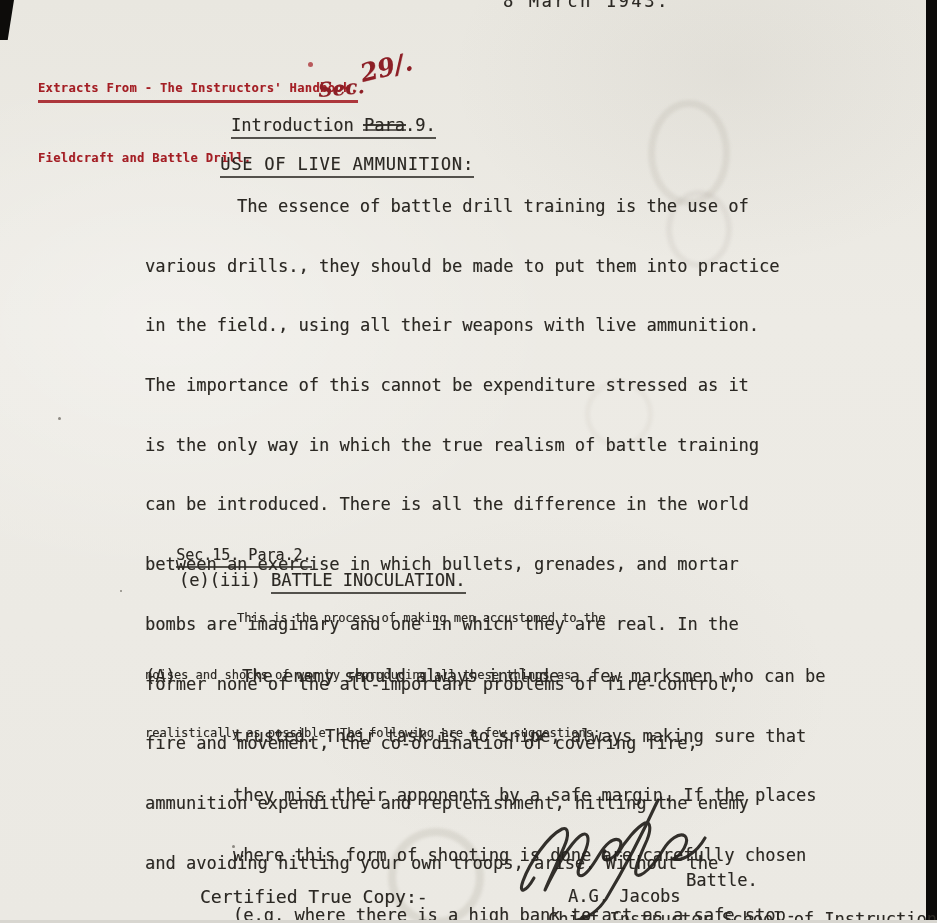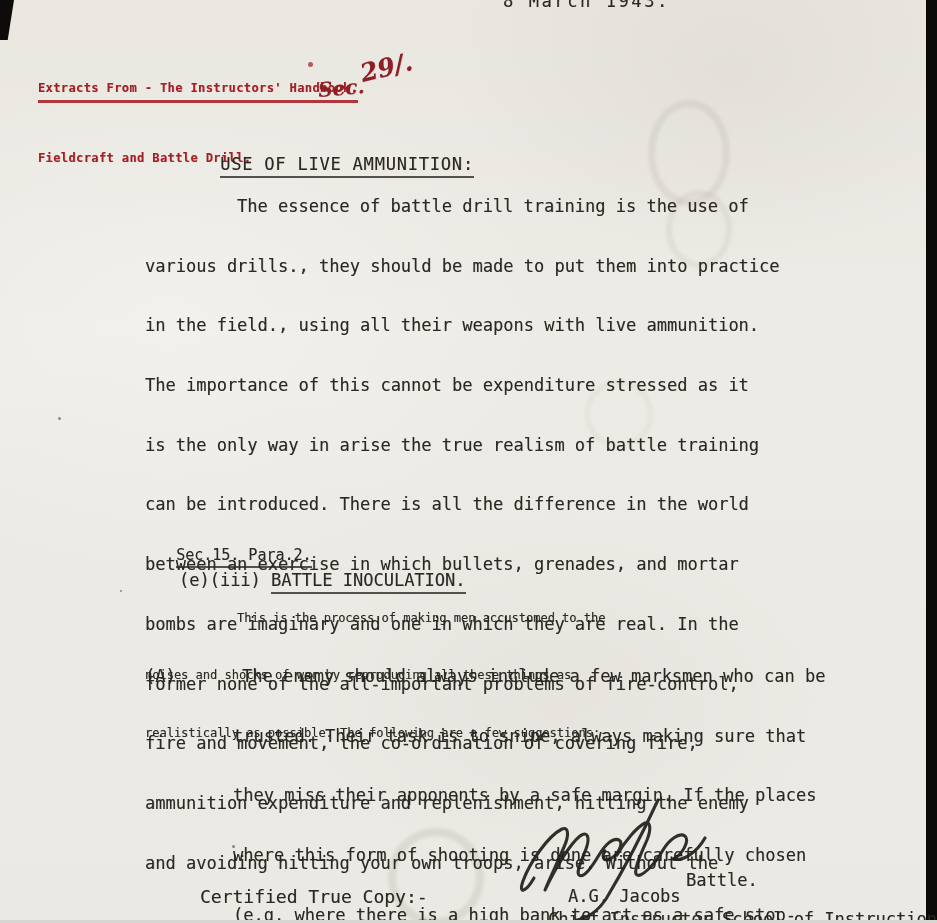--- a/index.html
+++ b/index.html
@@ -78,31 +78,34 @@
   <div class="abs tw ink date">8 March 1943.</div>
 
   <div class="abs tw red red-header">
     <div><span class="red-underline">Extracts From - The Instructors' Handbook.</span></div>
     <div>Fieldcraft and Battle Drill.</div>
   </div>
 
   <div class="hand hand-sec">Sec.</div>
   <div class="hand hand-num">29/.</div>
 
+  <div class="abs tw ink intro">
+    <span class="u-ink"><span>Introduction </span><span class="struck">Para</span><span>.9.</span></span>
+  </div>
 
   <div class="abs tw ink s1-head">
     <span class="u-ink">USE OF LIVE AMMUNITION:</span>
   </div>
 
   <div class="abs tw ink para1">
     <div class="fl">The essence of battle drill training is the use of</div>
     <div>various drills., they should be made to put them into practice</div>
     <div>in the field., using all their weapons with live ammunition.</div>
     <div>The importance of this cannot be expenditure stressed as it</div>
-    <div>is the only way in arise the true realism of battle training</div>
+    <div>is the only way in which the true realism of battle training</div>
     <div>can be introduced. There is all the difference in the world</div>
     <div>between an exercise in which bullets, grenades, and mortar</div>
     <div>bombs are imaginary and one in which they are real. In the</div>
     <div>former none of the all-important problems of fire-control,</div>
     <div>fire and movement, the co-ordination of covering fire,</div>
     <div>ammunition expenditure and replenishment, hitting the enemy</div>
     <div>and avoiding hitting your own troops, arise. Without the</div>
     
     
     

